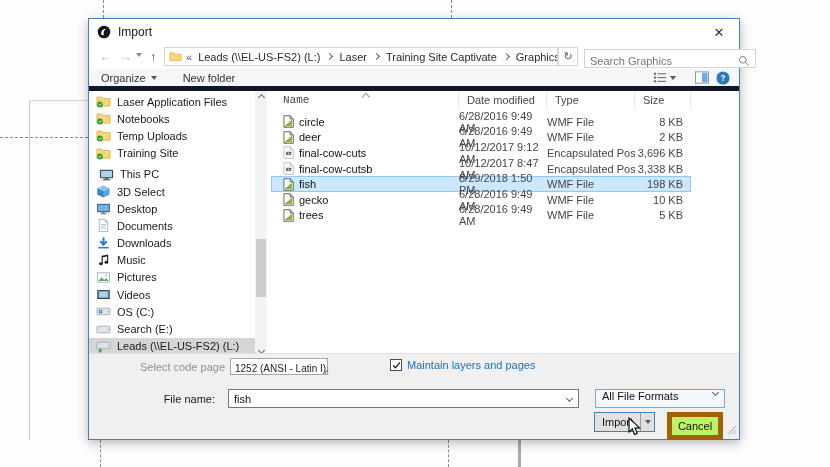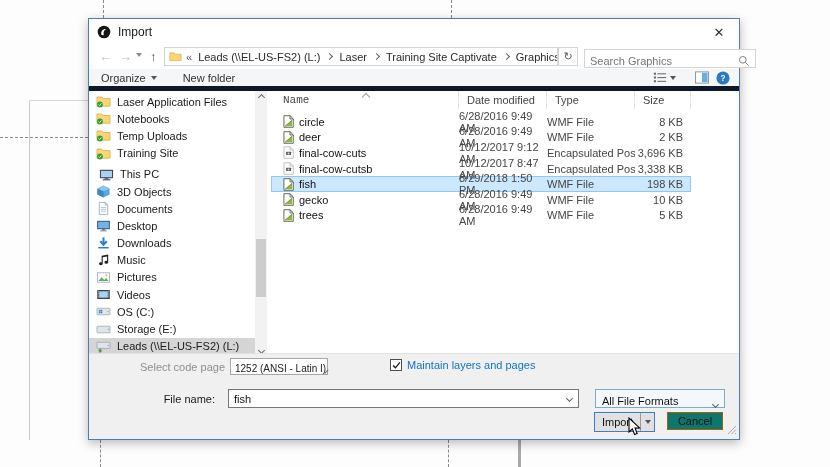--- a/index.html
+++ b/index.html
@@ -98,27 +98,27 @@
   .cp-select .chev{margin-left:auto;margin-right:5px;}
   .chkwrap{position:absolute;left:301px;top:5px;display:flex;align-items:center;gap:5px;}
   .chk{width:12px;height:12px;background:#fff;border:1px solid #4d4d4d;display:inline-flex;align-items:center;justify-content:center;box-sizing:border-box;}
   .chklabel{color:#1273c4;}
   .fn-label{position:absolute;left:58px;top:39px;width:68px;text-align:right;color:#1a1a1a;}
   .fn-input{position:absolute;left:139px;top:35px;width:351px;height:19px;background:#fff;border:1px solid #767676;
             display:flex;align-items:center;box-sizing:border-box;}
   .fn-input input{flex:1;min-width:0;border:none;outline:none;font-size:11px;padding:0 5px;font-family:inherit;color:#111;background:transparent;}
   .fn-input .chev{margin-right:6px;}
   .fmt-select{position:absolute;left:506px;top:35px;width:130px;height:19px;background:#f4f8fc;border:1px solid #7fa8cf;
-              display:flex;align-items:flex-end;padding-left:6px;box-sizing:border-box;color:#111;}
+              display:flex;align-items:flex-start;padding-left:6px;box-sizing:border-box;color:#111;}
   .fmt-select .chev{margin-left:auto;margin-right:6px;border-color:#44637f;}
   .import-btn{position:absolute;left:505px;top:58px;width:61px;height:20px;background:#e1e1e1;border:1px solid #3f7fbf;
               display:flex;box-sizing:border-box;}
   .import-main{flex:1;display:flex;align-items:center;justify-content:center;color:#111;border-right:1px solid #9a9a9a;}
   .import-arrow{width:13px;display:flex;align-items:center;justify-content:center;}
-  .cancel-btn{position:absolute;left:578px;top:58px;width:56px;height:18px;background:#0f766e;border:1px solid #a16207;
+  .cancel-btn{position:absolute;left:578px;top:58px;width:56px;height:28px;background:#bef264;border:5px solid #a16207;
               display:flex;align-items:center;justify-content:center;color:#111;box-sizing:border-box;}
   .grip{position:absolute;right:2px;bottom:2px;}
 
   .cursor{position:absolute;left:628px;top:417px;z-index:60;pointer-events:none;}
 </style>
 </head>
 <body>
 
 <div class="stage">
 
@@ -273,46 +273,46 @@
             <span class="slabel">This PC</span>
           </div>
           <div class="side-item lvl2">
             <span class="sicon">
               <svg viewBox="0 0 16 16">
                 <path d="M8 1.5 L14.5 4.8 L14.5 11.2 L8 14.5 L1.5 11.2 L1.5 4.8 Z" fill="#58a7e0"></path>
                 <path d="M8 1.5 L14.5 4.8 L8 8 L1.5 4.8 Z" fill="#8cc6ef"></path>
                 <path d="M8 8 L8 14.5 L1.5 11.2 L1.5 4.8 Z" fill="#3e86c2"></path>
               </svg>
             </span>
-            <span class="slabel">3D Objects</span>
+            <span class="slabel">3D Select</span>
+          </div>
+          <div class="side-item lvl2">
+            <span class="sicon">
+              <svg viewBox="0 0 16 16">
+                <rect x="1.2" y="3" width="13.6" height="9" fill="#2d5f94"></rect>
+                <rect x="2.3" y="4.1" width="11.4" height="6.8" fill="#74b2e0"></rect>
+                <rect x="6.5" y="12" width="3" height="1.2" fill="#5a5a5a"></rect>
+                <rect x="4.5" y="13.2" width="7" height="1" fill="#7a7a7a"></rect>
+              </svg>
+            </span>
+            <span class="slabel">Desktop</span>
           </div>
           <div class="side-item lvl2">
             <span class="sicon">
               <svg viewBox="0 0 16 16">
                 <path d="M3.5 1.5 L9.8 1.5 L12.5 4.2 L12.5 14.5 L3.5 14.5 Z" fill="#fff" stroke="#8aa0b4" stroke-width="0.8"></path>
                 <path d="M9.8 1.5 L9.8 4.2 L12.5 4.2" fill="none" stroke="#8aa0b4" stroke-width="0.8"></path>
                 <g stroke="#9fb6cc" stroke-width="0.8">
                   <line x1="5.2" y1="7" x2="10.8" y2="7"></line>
                   <line x1="5.2" y1="9" x2="10.8" y2="9"></line>
                   <line x1="5.2" y1="11" x2="10.8" y2="11"></line>
                 </g>
               </svg>
             </span>
             <span class="slabel">Documents</span>
-          </div>
-          <div class="side-item lvl2">
-            <span class="sicon">
-              <svg viewBox="0 0 16 16">
-                <rect x="1.2" y="3" width="13.6" height="9" fill="#2d5f94"></rect>
-                <rect x="2.3" y="4.1" width="11.4" height="6.8" fill="#74b2e0"></rect>
-                <rect x="6.5" y="12" width="3" height="1.2" fill="#5a5a5a"></rect>
-                <rect x="4.5" y="13.2" width="7" height="1" fill="#7a7a7a"></rect>
-              </svg>
-            </span>
-            <span class="slabel">Desktop</span>
           </div>
           <div class="side-item lvl2">
             <span class="sicon">
               <svg viewBox="0 0 16 16">
                 <path d="M8 1.5 L8 8.5" stroke="#2b7cd3" stroke-width="2.2" fill="none"></path>
                 <path d="M4.6 5.6 L8 9.4 L11.4 5.6" fill="none" stroke="#2b7cd3" stroke-width="2.2"></path>
                 <path d="M2.5 12.5 L13.5 12.5" stroke="#2b7cd3" stroke-width="1.6"></path>
               </svg>
             </span>
             <span class="slabel">Downloads</span>
@@ -369,21 +369,21 @@
             </span>
             <span class="slabel">OS (C:)</span>
           </div>
           <div class="side-item lvl2">
             <span class="sicon">
               <svg viewBox="0 0 16 16">
                 <rect x="1" y="4.5" width="14" height="7" rx="0.8" fill="#dfe5ea" stroke="#8d99a5" stroke-width="0.7"></rect>
                 <circle cx="13" cy="8" r="0.8" fill="#9aa6b1"></circle>
               </svg>
             </span>
-            <span class="slabel">Storage (E:)</span>
+            <span class="slabel">Search (E:)</span>
           </div>
           <div class="side-item lvl2 sel">
             <span class="sicon">
               <svg viewBox="0 0 16 16">
                 <rect x="1" y="3.5" width="14" height="6.5" rx="0.8" fill="#dfe5ea" stroke="#8d99a5" stroke-width="0.7"></rect>
                 <circle cx="13" cy="6.8" r="0.8" fill="#9aa6b1"></circle>
                 <path d="M4.5 10 L4.5 12 M2.5 12 L6.5 12" stroke="#2ca02c" stroke-width="1.2" fill="none"></path>
                 <rect x="3.4" y="12.5" width="2.2" height="1.8" fill="#2ca02c"></rect>
               </svg>
             </span>

